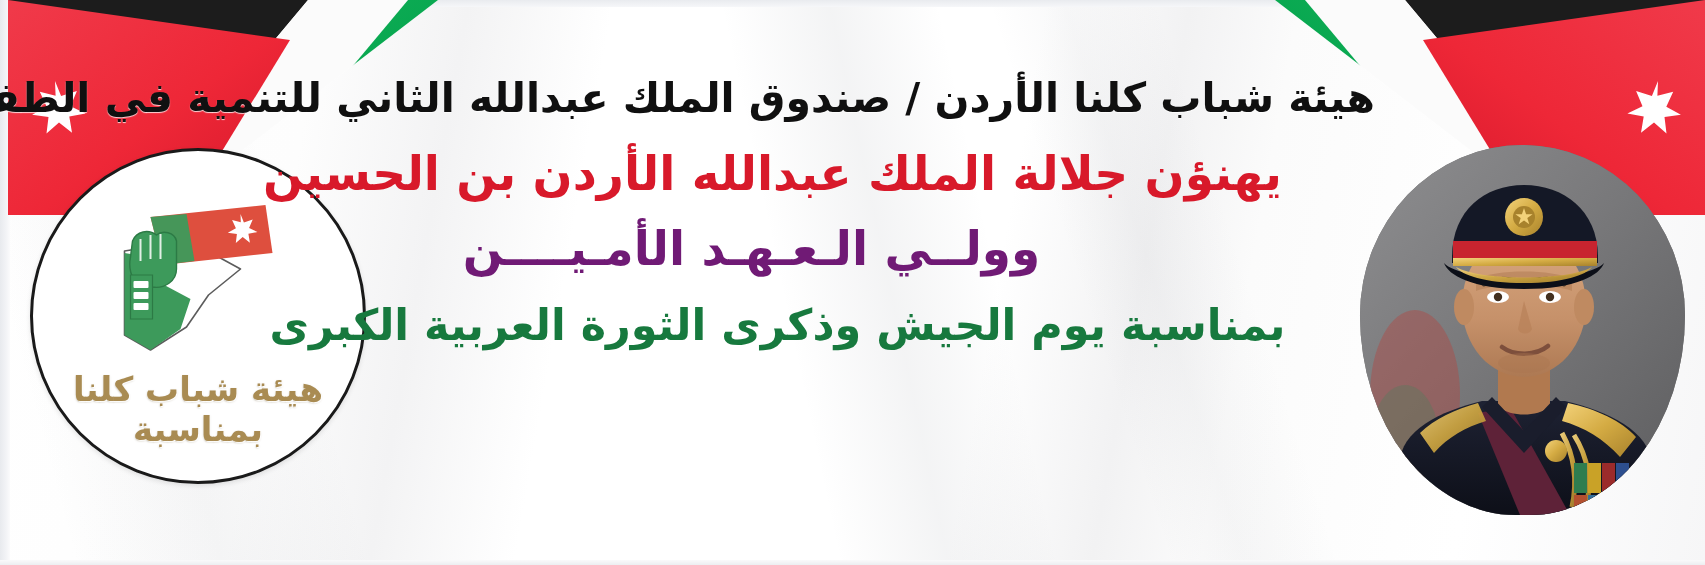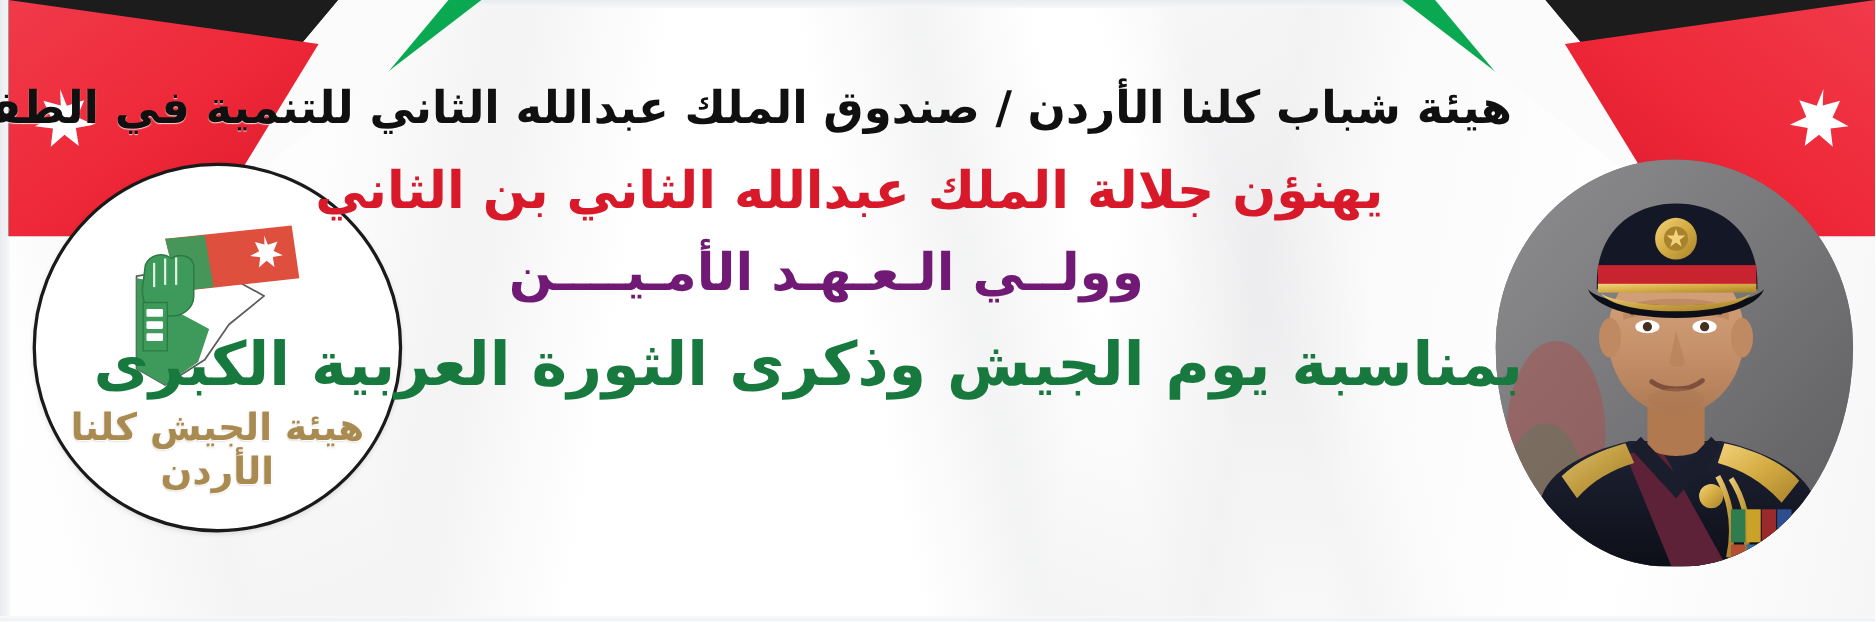--- a/index.html
+++ b/index.html
@@ -145,21 +145,21 @@
     margin-bottom: 22px;
   }
   .line-crown {
     font-size: 47px;
     color: #701a75;
     letter-spacing: 1px;
     margin-bottom: 26px;
     margin-right: 42px;
   }
   .line-occasion {
-    font-size: 55px;
+    font-size: 43px;
     color: #17793e;
     letter-spacing: -0.5px;
     margin-right: -10px;
   }
 </style>
 </head>
 <body>
 
 <div class="banner">
 
@@ -268,21 +268,21 @@
         </g>
 
         <path d="M40 88 L62 88 L62 132 L40 132 Z" fill="#3d9a5b" stroke="#2c7a45" stroke-width="1.2"></path>
         <g fill="#ffffff">
           <rect x="43" y="94" width="15" height="7" rx="1"></rect>
           <rect x="43" y="105" width="15" height="7" rx="1"></rect>
           <rect x="43" y="116" width="15" height="7" rx="1"></rect>
         </g>
       </svg>
     </div>
-    <div class="logo-caption">هيئة الجيش كلنا الأردن</div>
+    <div class="logo-caption">هيئة شباب كلنا بمناسبة</div>
   </div>
 
   <div class="portrait">
     <svg viewBox="0 0 325 370" preserveAspectRatio="xMidYMid slice">
       <defs>
         <linearGradient id="bgPort" x1="0" y1="0" x2="1" y2="1">
           <stop offset="0%" stop-color="#8e8e90"></stop>
           <stop offset="45%" stop-color="#79797b"></stop>
           <stop offset="100%" stop-color="#5c5c5e"></stop>
         </linearGradient>
@@ -369,18 +369,18 @@
       <g transform="translate(164,72)">
         <circle r="19" fill="url(#goldG)"></circle>
         <circle r="11" fill="#a8822c"></circle>
         <polygon fill="#f3d27a" points="0,-9 2.1,-2.8 8.6,-2.8 3.3,1.1 5.3,7.3 0,3.4 -5.3,7.3 -3.3,1.1 -8.6,-2.8 -2.1,-2.8"></polygon>
       </g>
     </svg>
   </div>
 
   <div class="text-block">
     <div class="line line-org">هيئة شباب كلنا الأردن / صندوق الملك عبدالله الثاني للتنمية في الطفيلة</div>
-    <div class="line line-congrat">يهنؤن جلالة الملك عبدالله الثاني بن الثاني</div>
+    <div class="line line-congrat">يهنؤن جلالة الملك عبدالله الأردن بن الحسين</div>
     <div class="line line-crown">وولــي الـعـهـد الأمـيــــن</div>
     <div class="line line-occasion">بمناسبة يوم الجيش وذكرى الثورة العربية الكبرى</div>
   </div>
 
 </div>
 
 </body></html>

